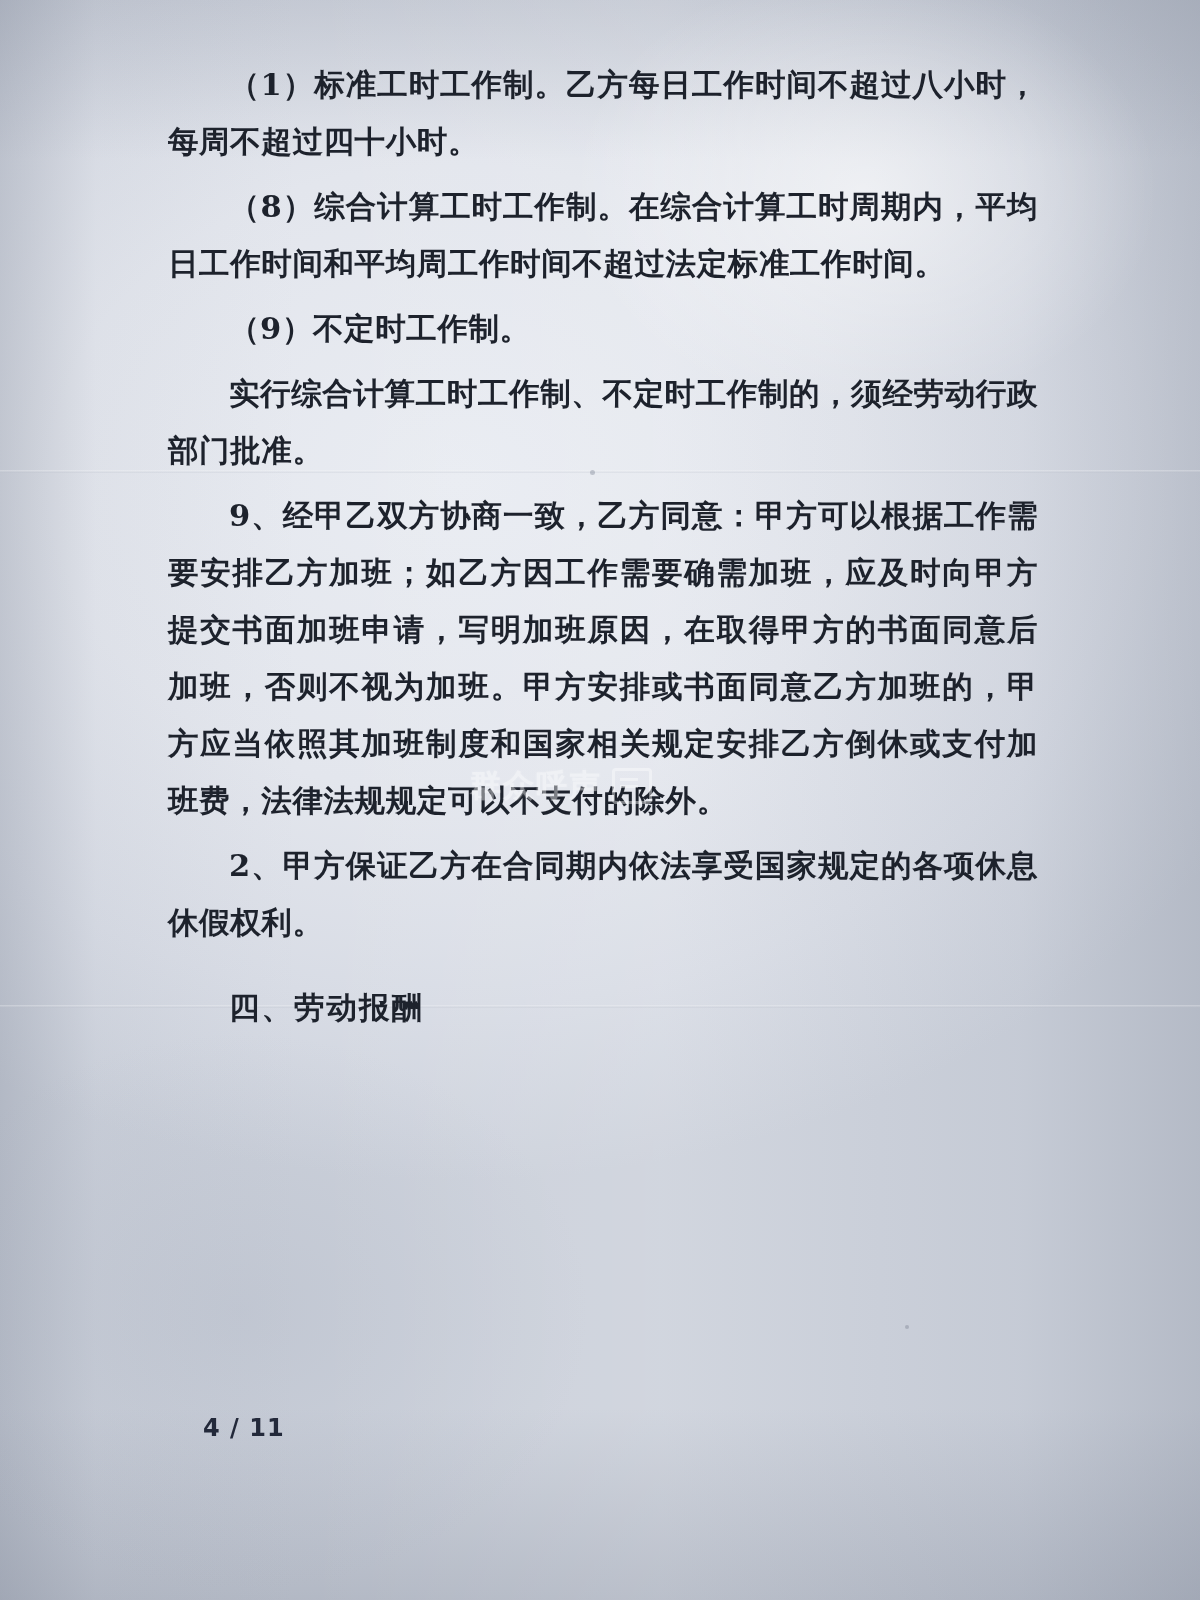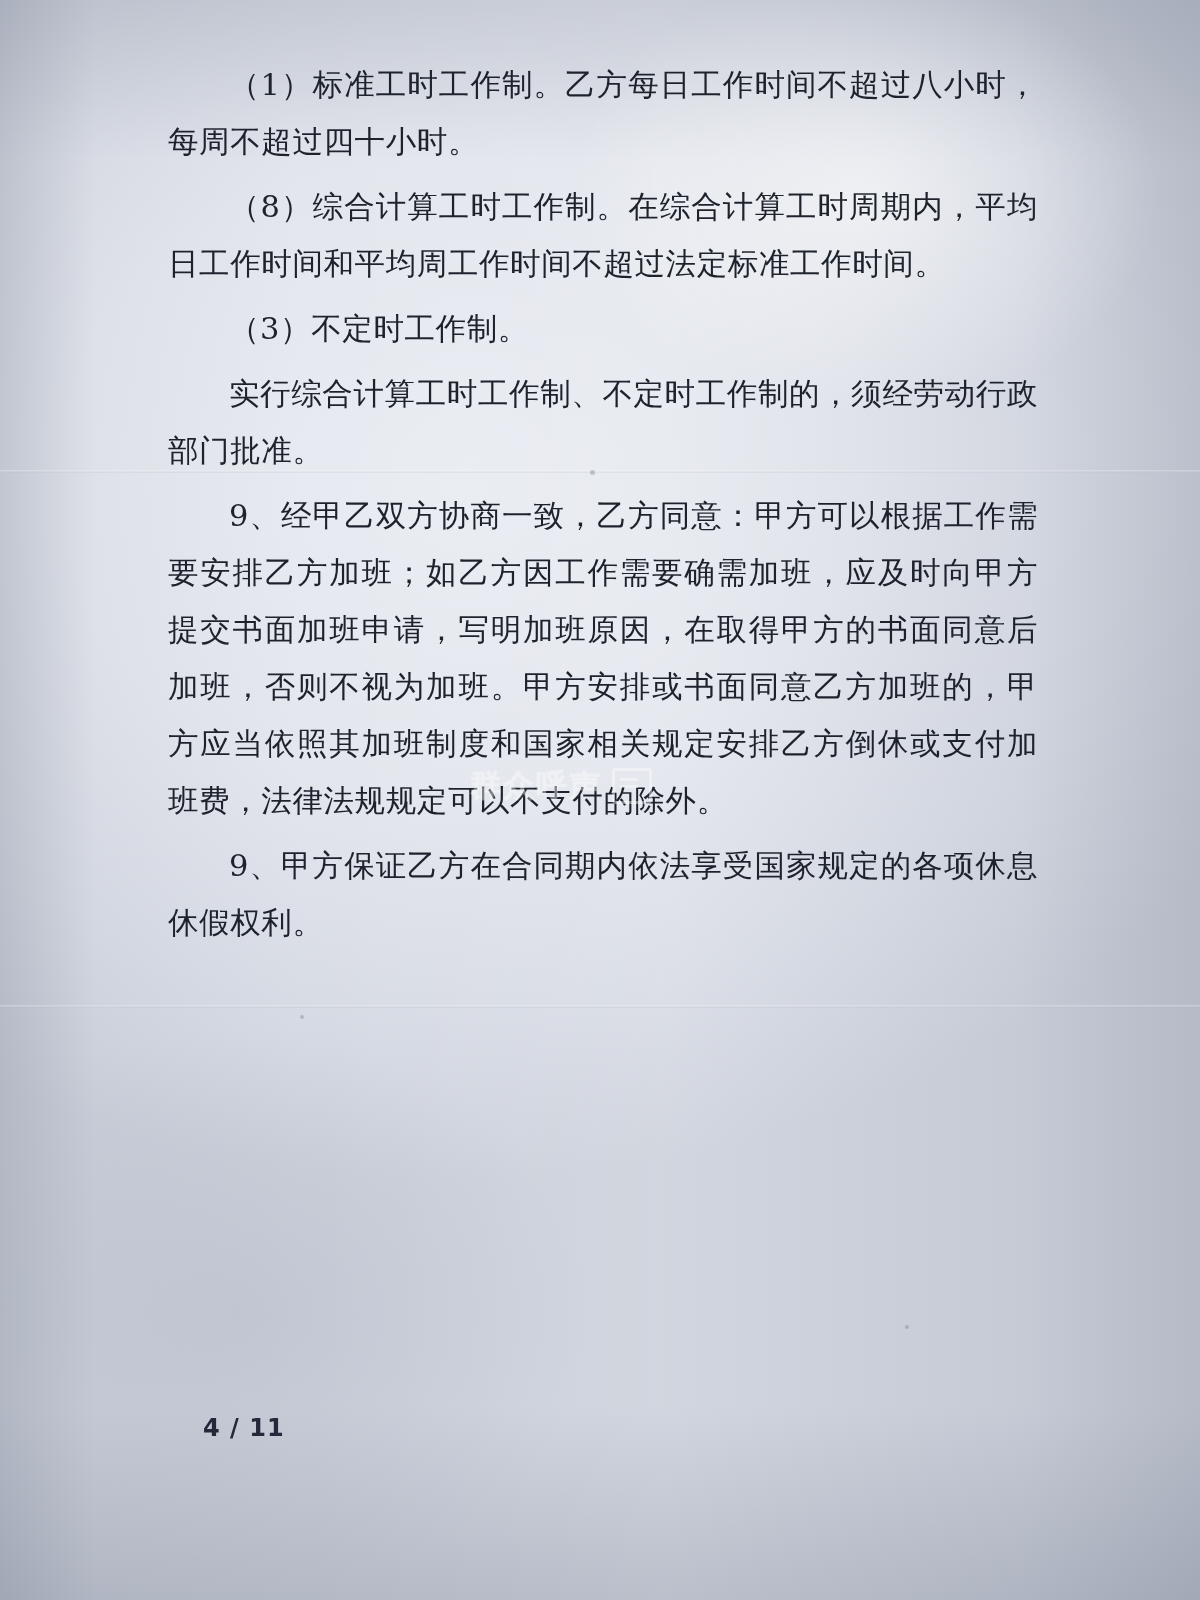--- a/index.html
+++ b/index.html
@@ -68,20 +68,21 @@
     line-height: 57px;
     letter-spacing: 0.6px;
     text-align: justify;
     text-justify: inter-character;
     font-family: "DejaVu Serif", "Liberation Serif", serif;
     z-index: 3;
   }
   .doc p {
     margin: 0 0 2px 0;
     text-indent: 2em;
+    font-weight: bold;
   }
   .doc p.heading {
     font-weight: bold;
     letter-spacing: 2px;
     margin-top: 28px;
     margin-bottom: 6px;
   }
   .gap-sm { height: 6px; }
 
   
@@ -153,27 +154,28 @@
 
   <div class="speck" style="left:590px; top:470px; width:5px; height:5px;"></div>
   <div class="speck" style="left:300px; top:1015px; width:4px; height:4px;"></div>
   <div class="speck" style="left:905px; top:1325px; width:4px; height:4px;"></div>
 
   <div class="doc">
     <p>（1）标准工时工作制。乙方每日工作时间不超过八小时，每周不超过四十小时。</p>
     <div class="gap-sm"></div>
     <p>（8）综合计算工时工作制。在综合计算工时周期内，平均日工作时间和平均周工作时间不超过法定标准工作时间。</p>
     <div class="gap-sm"></div>
-    <p>（3）不定时工作制。</p>
+    <p>（9）不定时工作制。</p>
     <div class="gap-sm"></div>
     <p>实行综合计算工时工作制、不定时工作制的，须经劳动行政部门批准。</p>
     <div class="gap-sm"></div>
     <p>9、经甲乙双方协商一致，乙方同意：甲方可以根据工作需要安排乙方加班；如乙方因工作需要确需加班，应及时向甲方提交书面加班申请，写明加班原因，在取得甲方的书面同意后加班，否则不视为加班。甲方安排或书面同意乙方加班的，甲方应当依照其加班制度和国家相关规定安排乙方倒休或支付加班费，法律法规规定可以不支付的除外。</p>
     <div class="gap-sm"></div>
-    <p>9、甲方保证乙方在合同期内依法享受国家规定的各项休息休假权利。</p>
+    <p>2、甲方保证乙方在合同期内依法享受国家规定的各项休息休假权利。</p>
+    <p class="heading">四、劳动报酬</p>
   </div>
 
   <div class="watermark">
     <span class="wm-text">群众呼声</span>
     <span class="wm-mark"></span>
   </div>
 
   <div class="page-number">4 / 11</div>
 
 </div>

